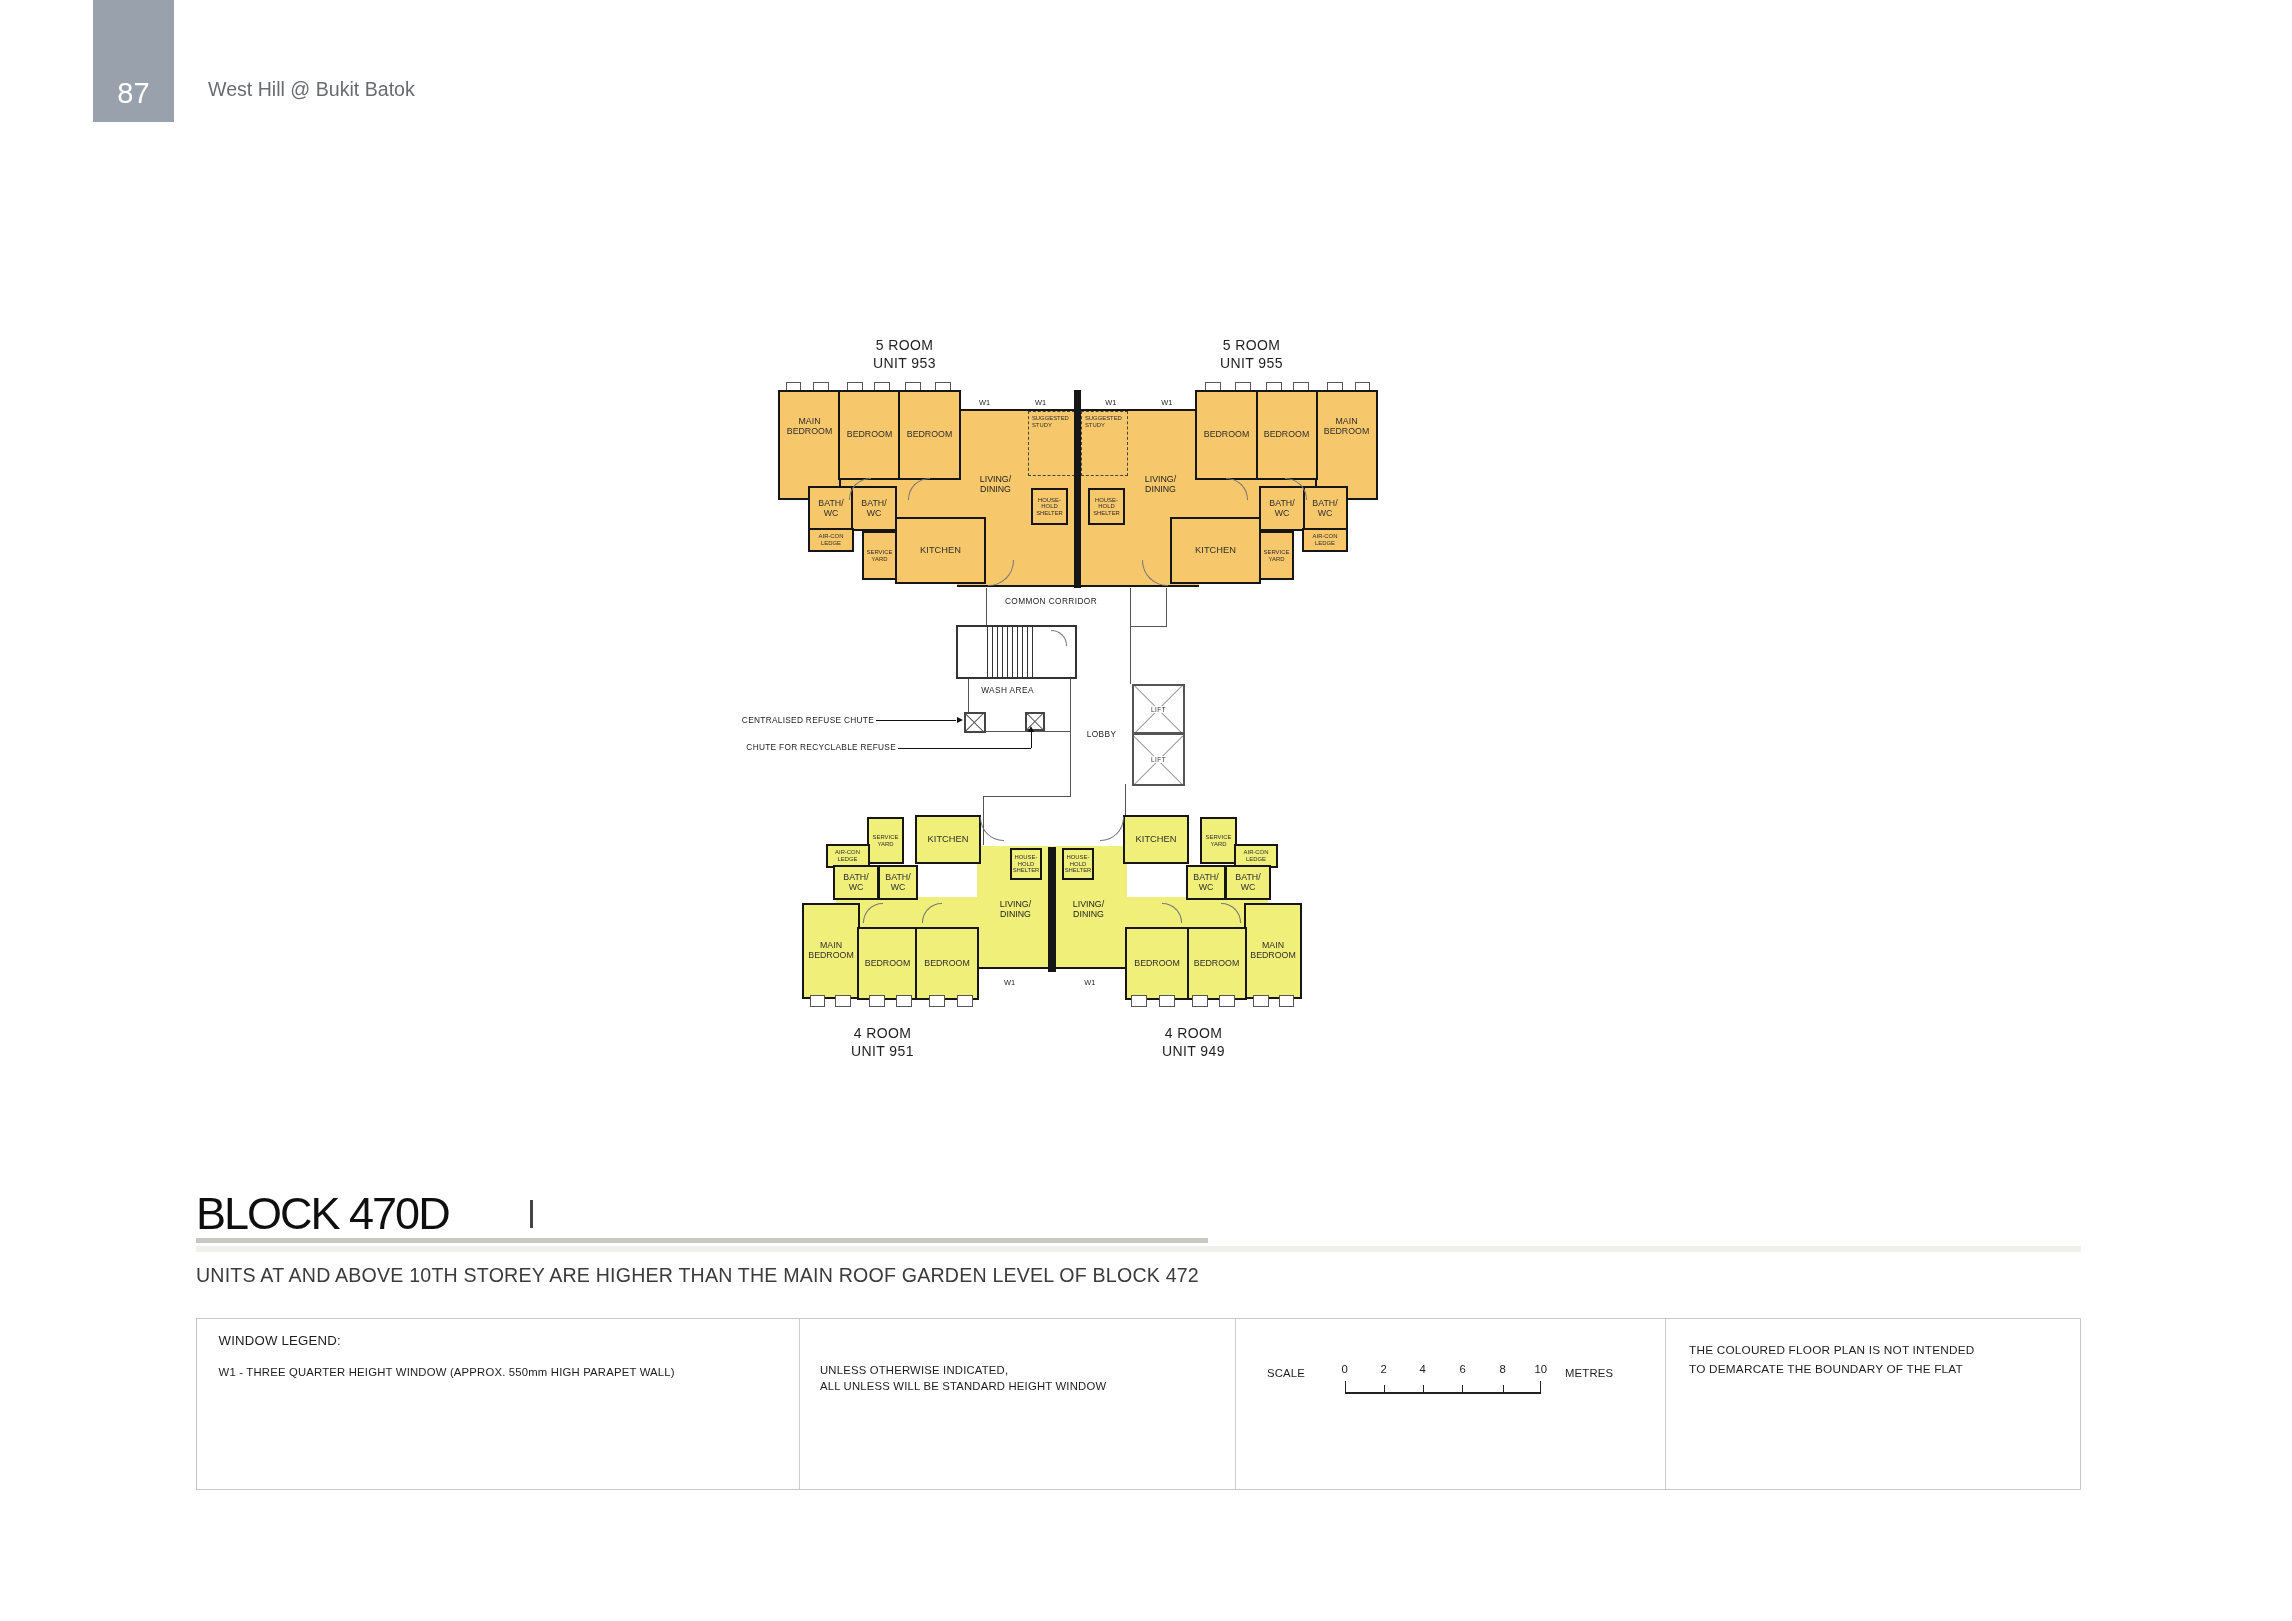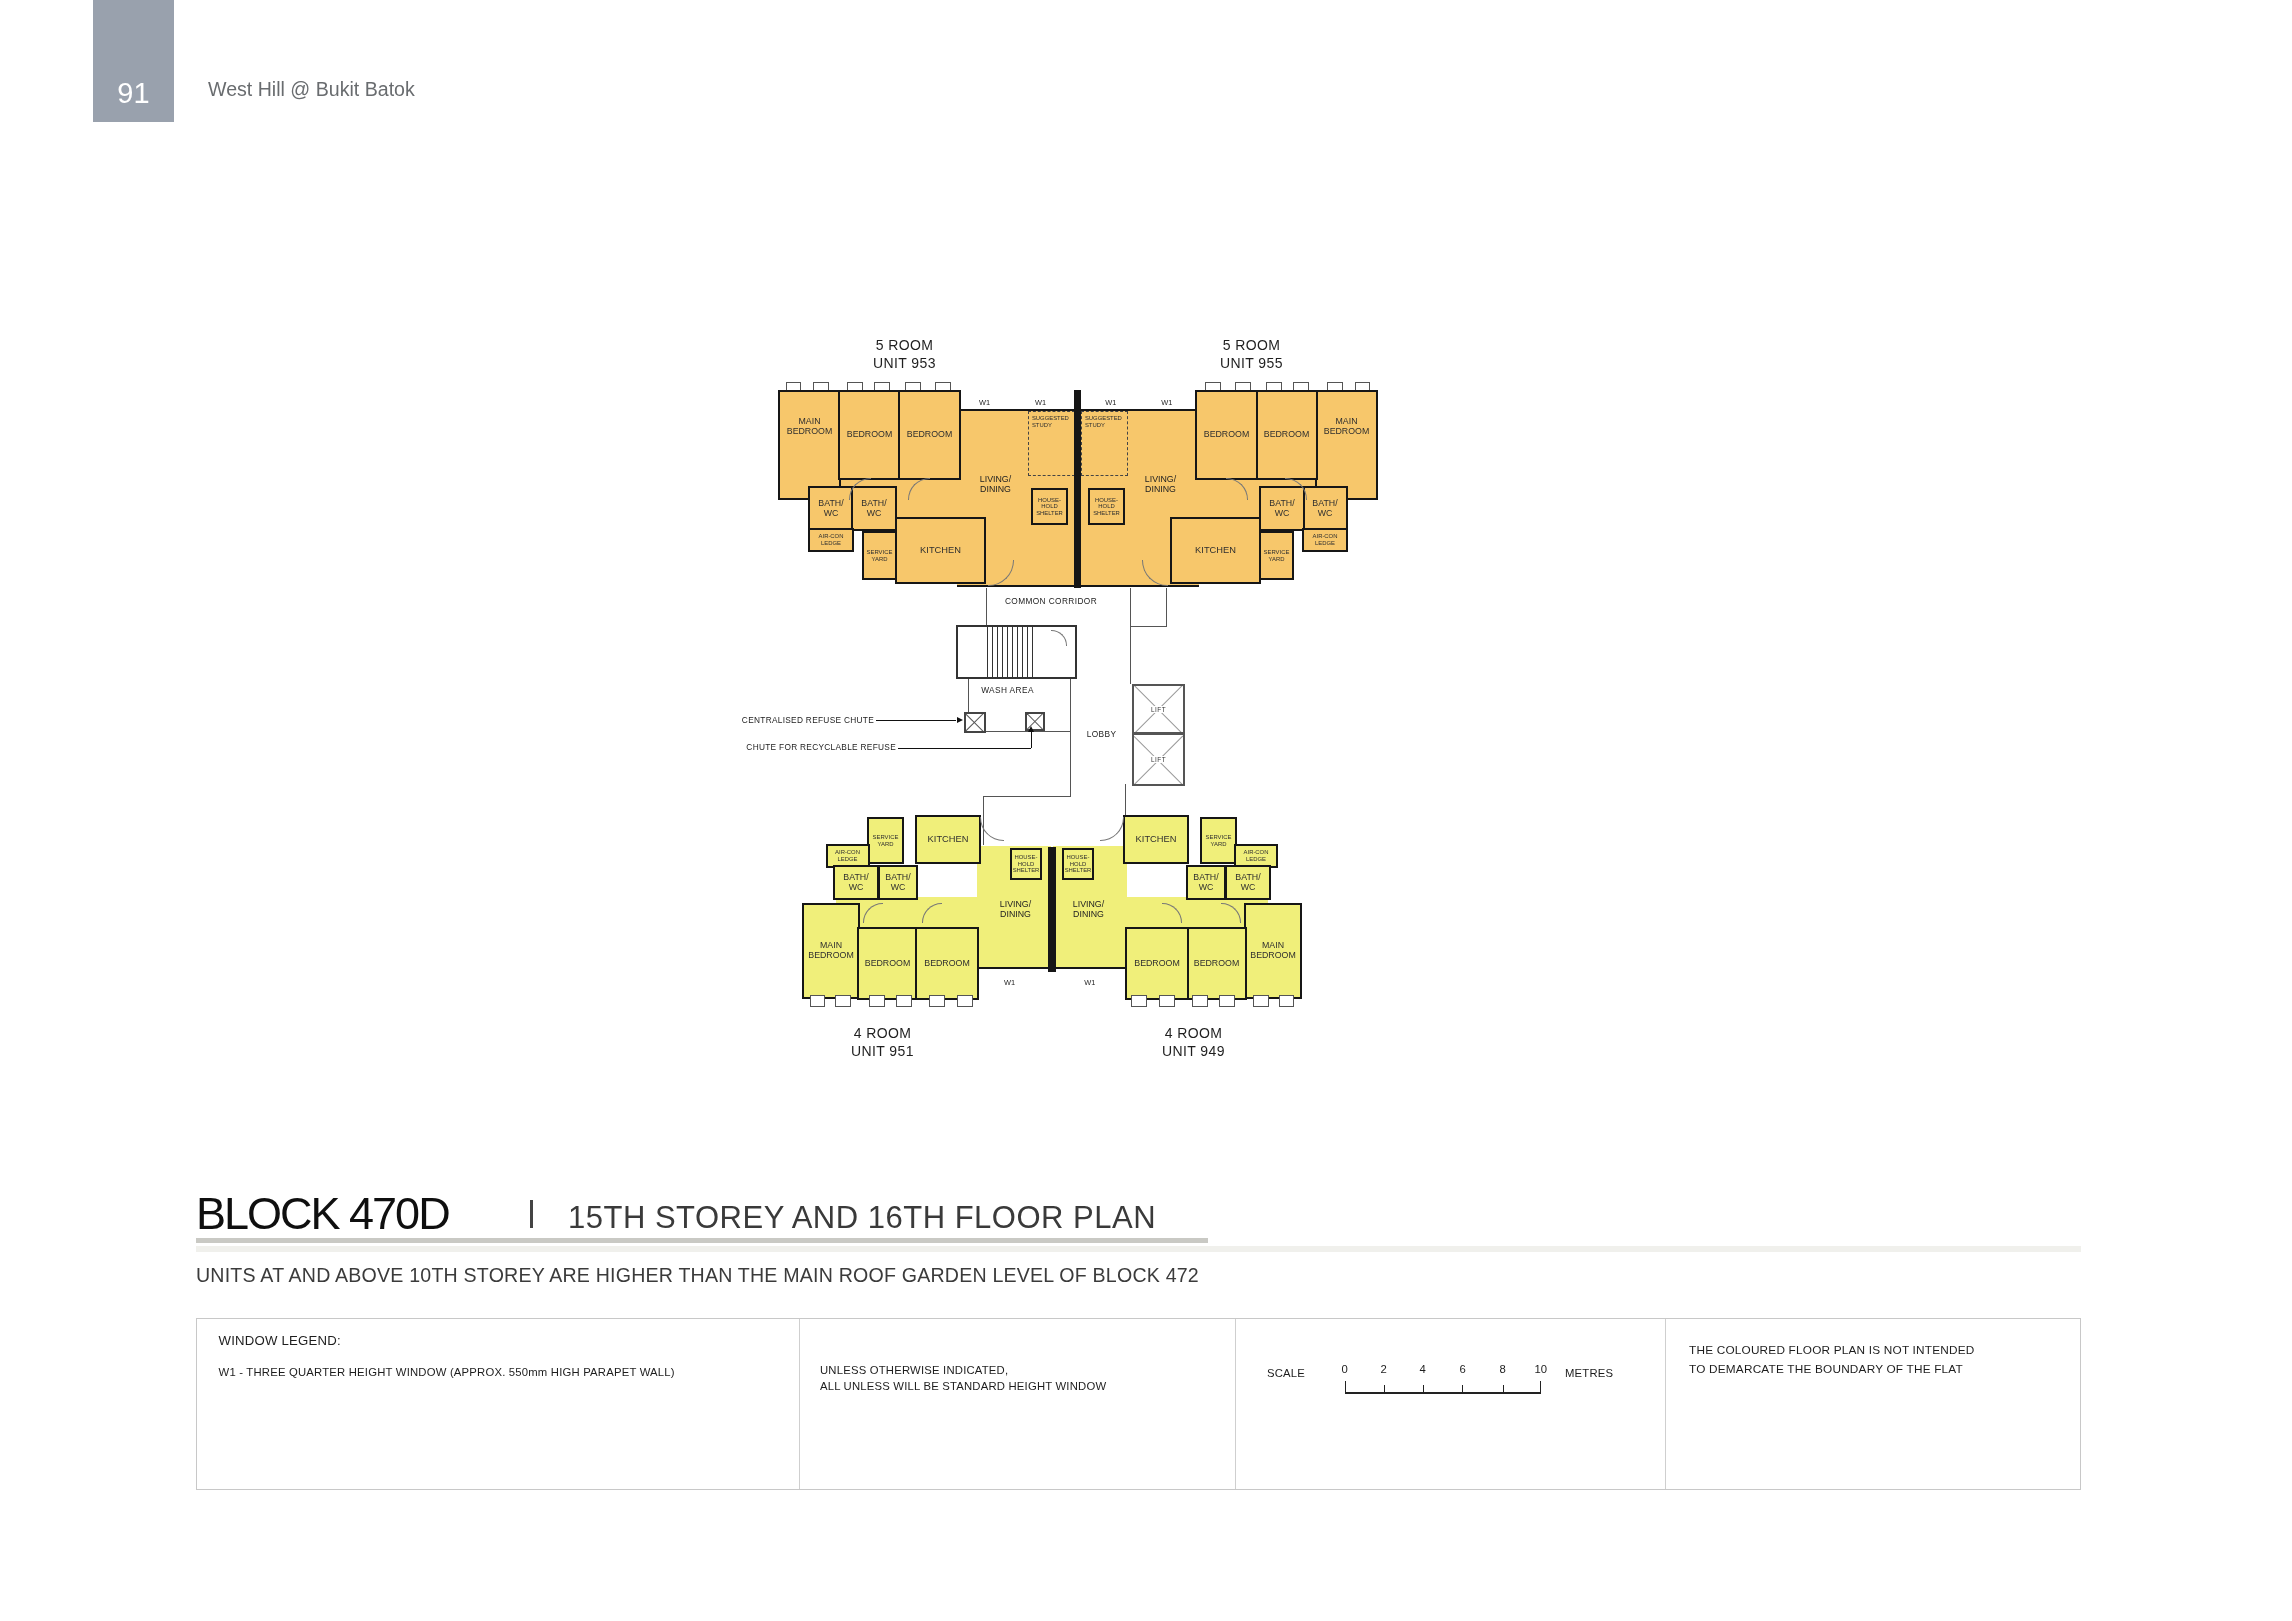--- a/index.html
+++ b/index.html
@@ -63,21 +63,21 @@
   #watermark{position:absolute;left:1756px;top:1546px;width:536px;height:75px;background:#000;
              display:flex;align-items:center;justify-content:center;color:#fff;
              font-family:"DejaVu Sans",sans-serif;font-weight:bold;font-size:53px;letter-spacing:-1px;}
 </style>
 </head>
 <body>
 
 <div id="page">
 
   <div id="page-tab">
-    <span>91</span>
+    <span>87</span>
   </div>
   <div id="project-title">West Hill @ Bukit Batok</div>
 
   <div class="ulabel" style="left:841px;top:337px;">
     <div>5 ROOM</div>
     <div>UNIT 953</div>
   </div>
   <div class="ulabel" style="left:1188px;top:337px;">
     <div>5 ROOM</div>
     <div>UNIT 955</div>
@@ -255,21 +255,20 @@
     <div>4 ROOM</div>
     <div>UNIT 951</div>
   </div>
   <div class="ulabel" style="left:1130px;top:1025px;">
     <div>4 ROOM</div>
     <div>UNIT 949</div>
   </div>
 
   <div id="block-title">BLOCK 470D</div>
   <div id="title-sep"></div>
-  <div id="storey-title">15TH STOREY AND 16TH FLOOR PLAN</div>
   <div id="hline1"></div>
   <div id="hline2"></div>
   <div id="plan-note">UNITS AT AND ABOVE 10TH STOREY ARE HIGHER THAN THE MAIN ROOF GARDEN LEVEL OF BLOCK 472</div>
 
   <div id="legend">
     <div class="ldiv" style="left:602px;"></div>
     <div class="ldiv" style="left:1038px;"></div>
     <div class="ldiv" style="left:1468px;"></div>
 
     <div class="ltext" style="left:21.6px;top:13.7px;font-size:13.2px;">WINDOW LEGEND:</div>

